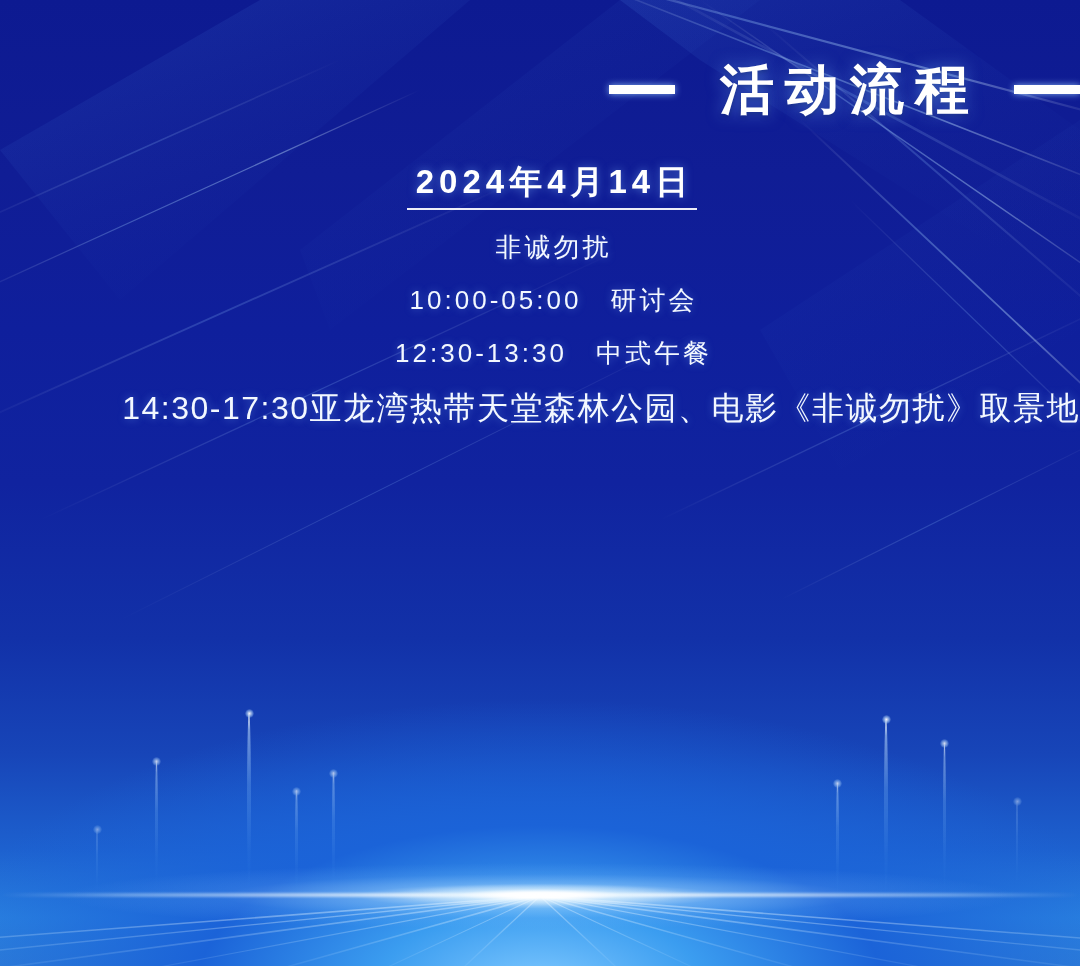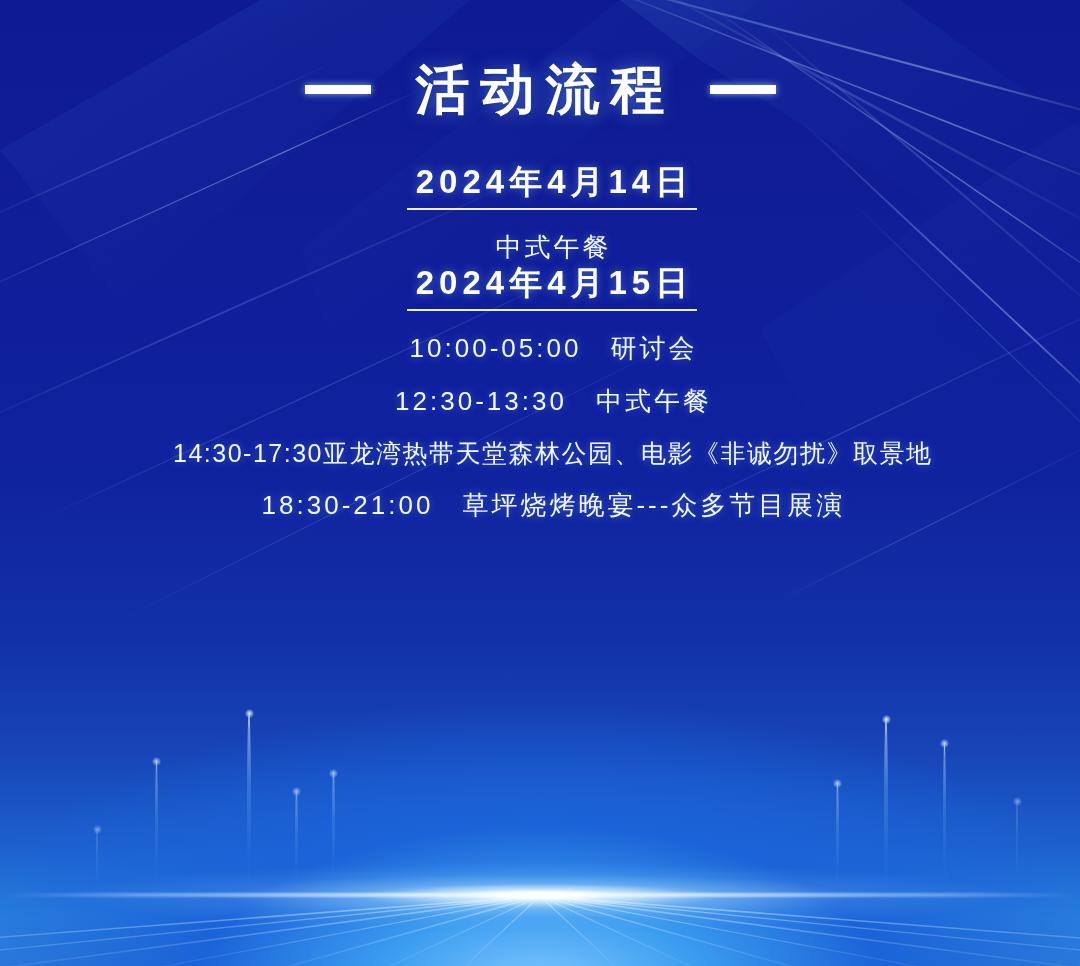--- a/index.html
+++ b/index.html
@@ -115,21 +115,21 @@
     position: relative;
     z-index: 5;
     width: 100%;
     text-align: center;
     color: #ffffff;
   }
 
   .title-row {
     display: flex;
     align-items: center;
-    justify-content: center;
+    justify-content: flex-end;
     gap: 34px;
     padding-top: 62px;
   }
   .title-dash {
     width: 66px;
     height: 9px;
     background: #ffffff;
     box-shadow: 0 0 7px rgba(150,200,255,0.85);
   }
   .title-text {
@@ -170,23 +170,24 @@
     font-weight: 400;
     letter-spacing: 3px;
     text-indent: 3px;
     line-height: 1.18;
     color: #f3f8ff;
     margin-top: 22px;
     text-shadow: 0 0 8px rgba(120,175,250,0.45);
     white-space: nowrap;
   }
   .item-line.wide {
-    font-size: 25px;
+    font-size: 32px;
     letter-spacing: 1.5px;
     text-indent: 1.5px;
+    text-align: right;
   }
 </style>
 </head>
 <body>
 
 <div id="poster">
 
   <div class="bg-layer">
     <svg viewBox="0 0 1080 966" preserveAspectRatio="none" xmlns="http://www.w3.org/2000/svg">
       <defs>
@@ -288,30 +289,26 @@
       <span class="title-text">活动流程</span>
       <span class="title-dash"></span>
     </div>
 
     <div class="schedule">
 
       <div class="day-block">
         <div class="day-row heading-row">
           <span class="day-heading">2024年4月14日</span>
         </div>
-        <div class="item-line">中式午餐</div>
+        <div class="item-line">非诚勿扰</div>
       </div>
 
       <div class="day-block">
-        <div class="day-row heading-row">
-          <span class="day-heading">2024年4月15日</span>
-        </div>
         <div class="item-line">10:00-05:00　研讨会</div>
         <div class="item-line">12:30-13:30　中式午餐</div>
         <div class="item-line wide">14:30-17:30亚龙湾热带天堂森林公园、电影《非诚勿扰》取景地</div>
-        <div class="item-line">18:30-21:00　草坪烧烤晚宴---众多节目展演</div>
       </div>
 
 
 
     </div>
   </div>
 </div>
 
 </body></html>

